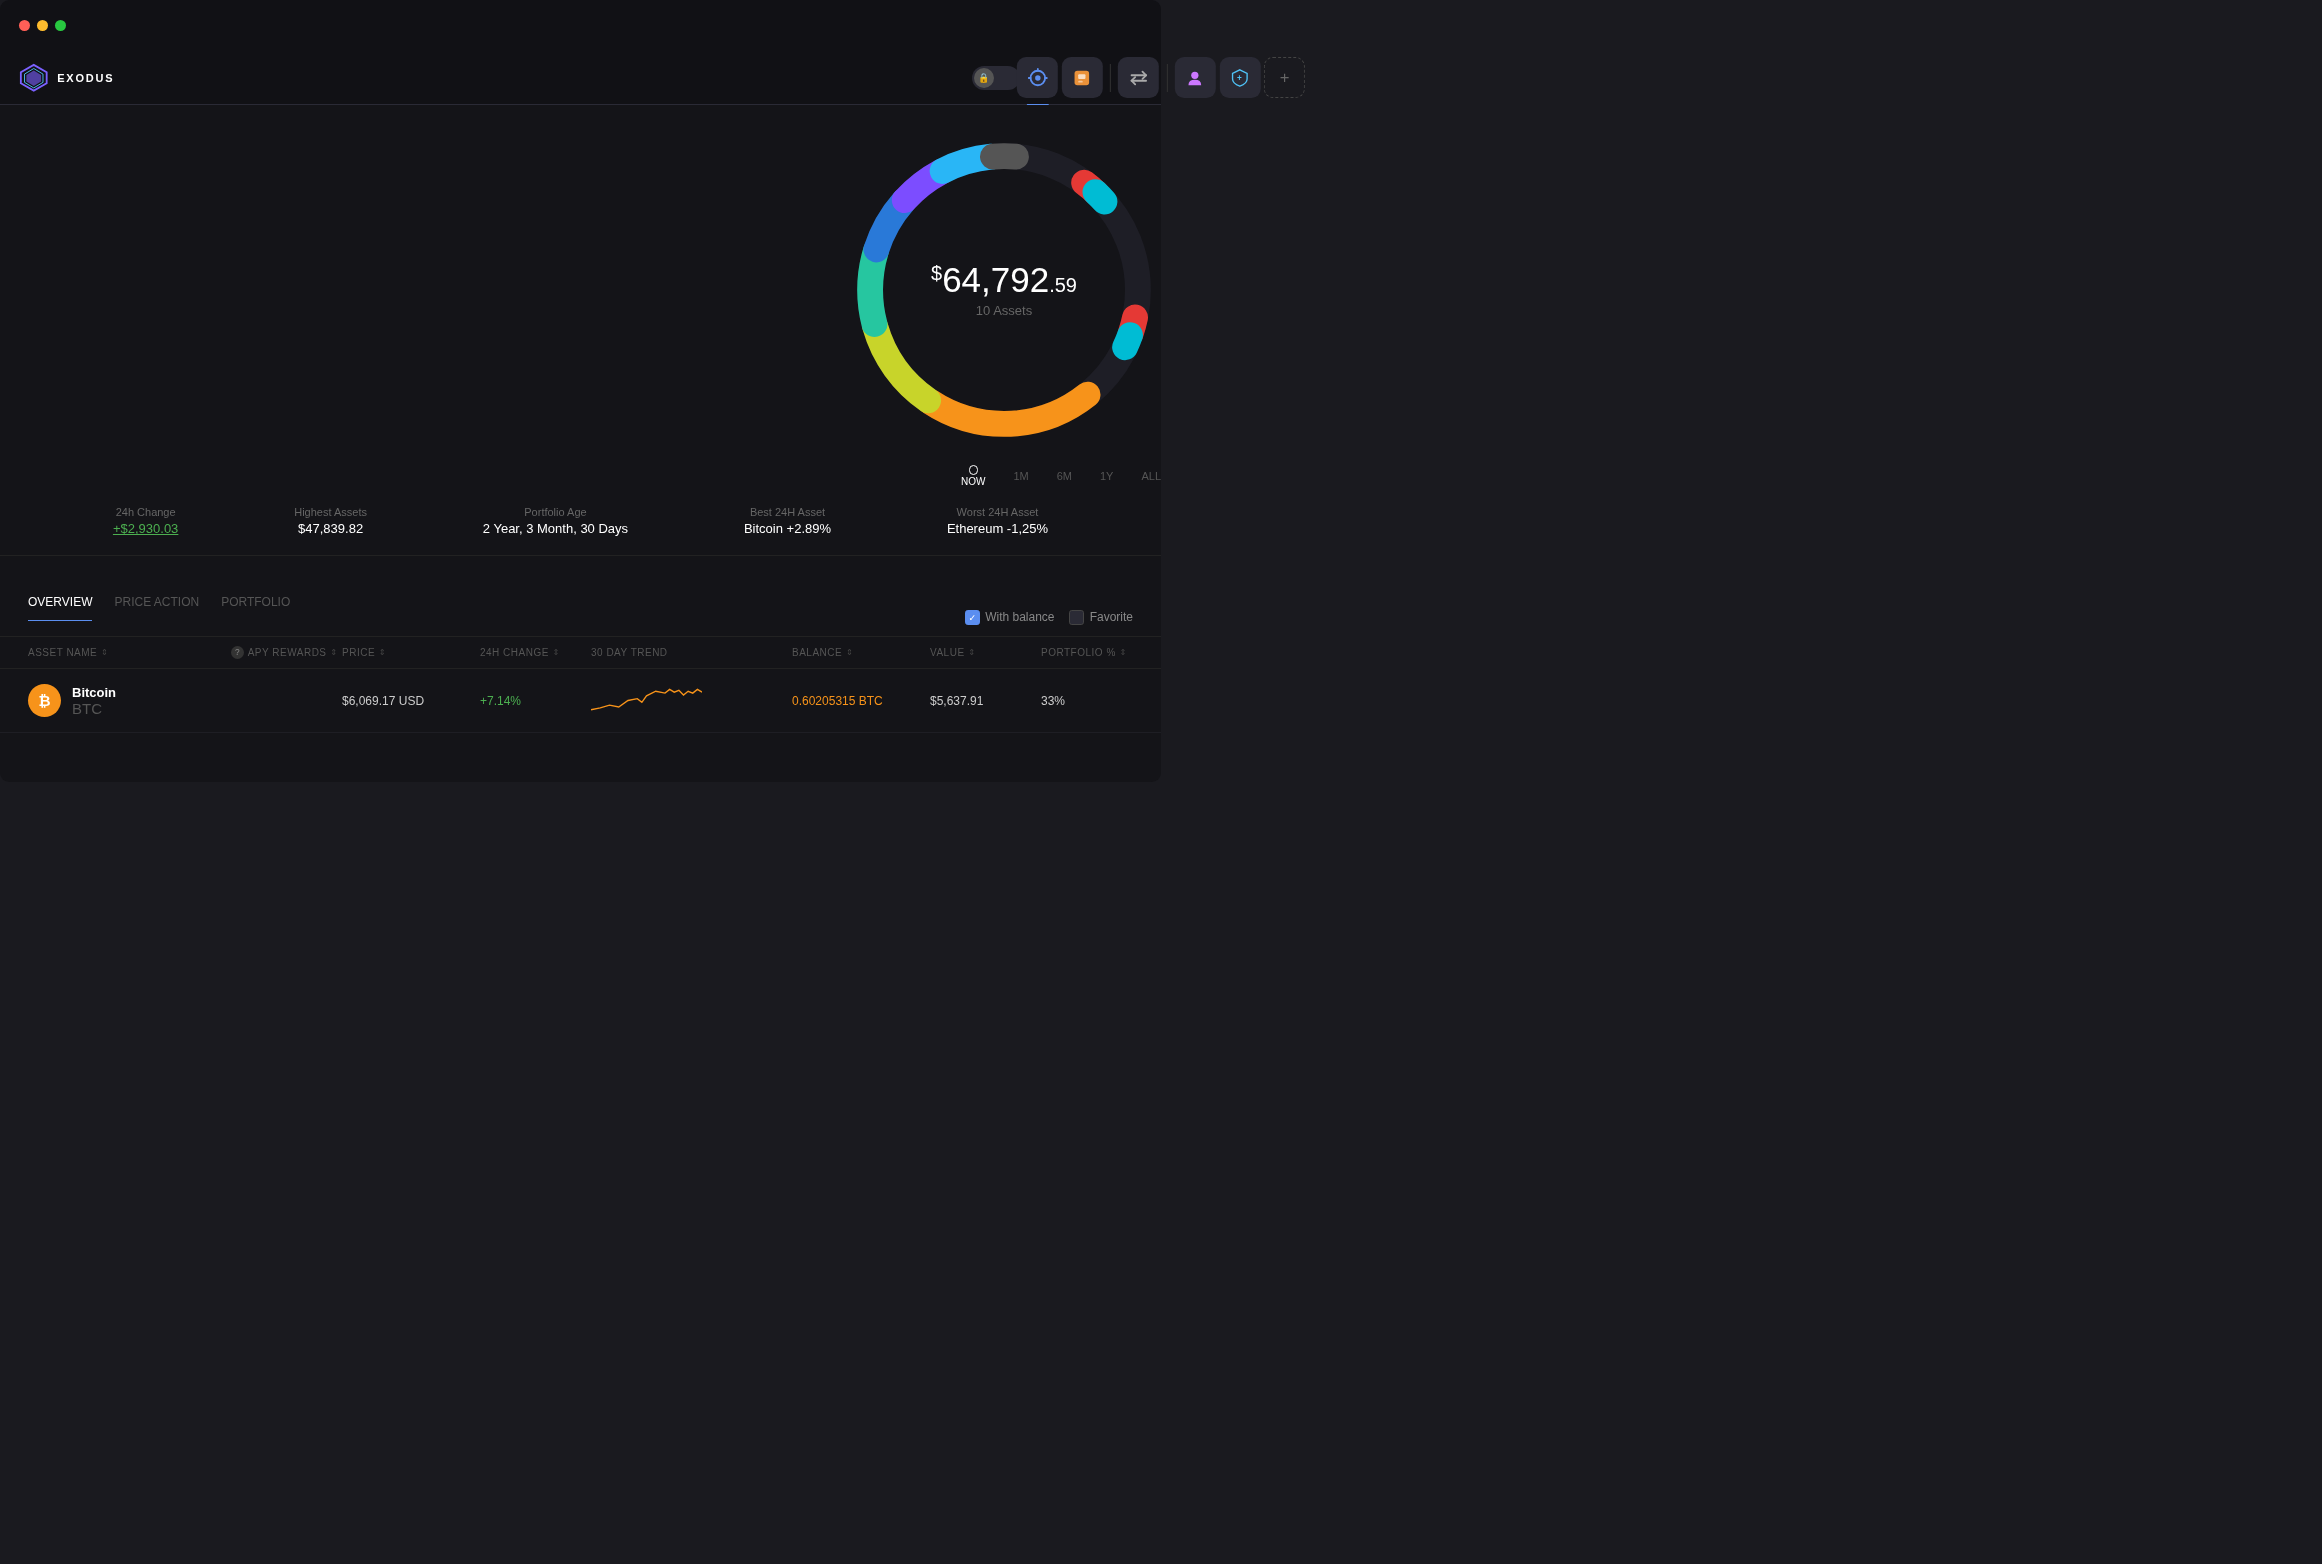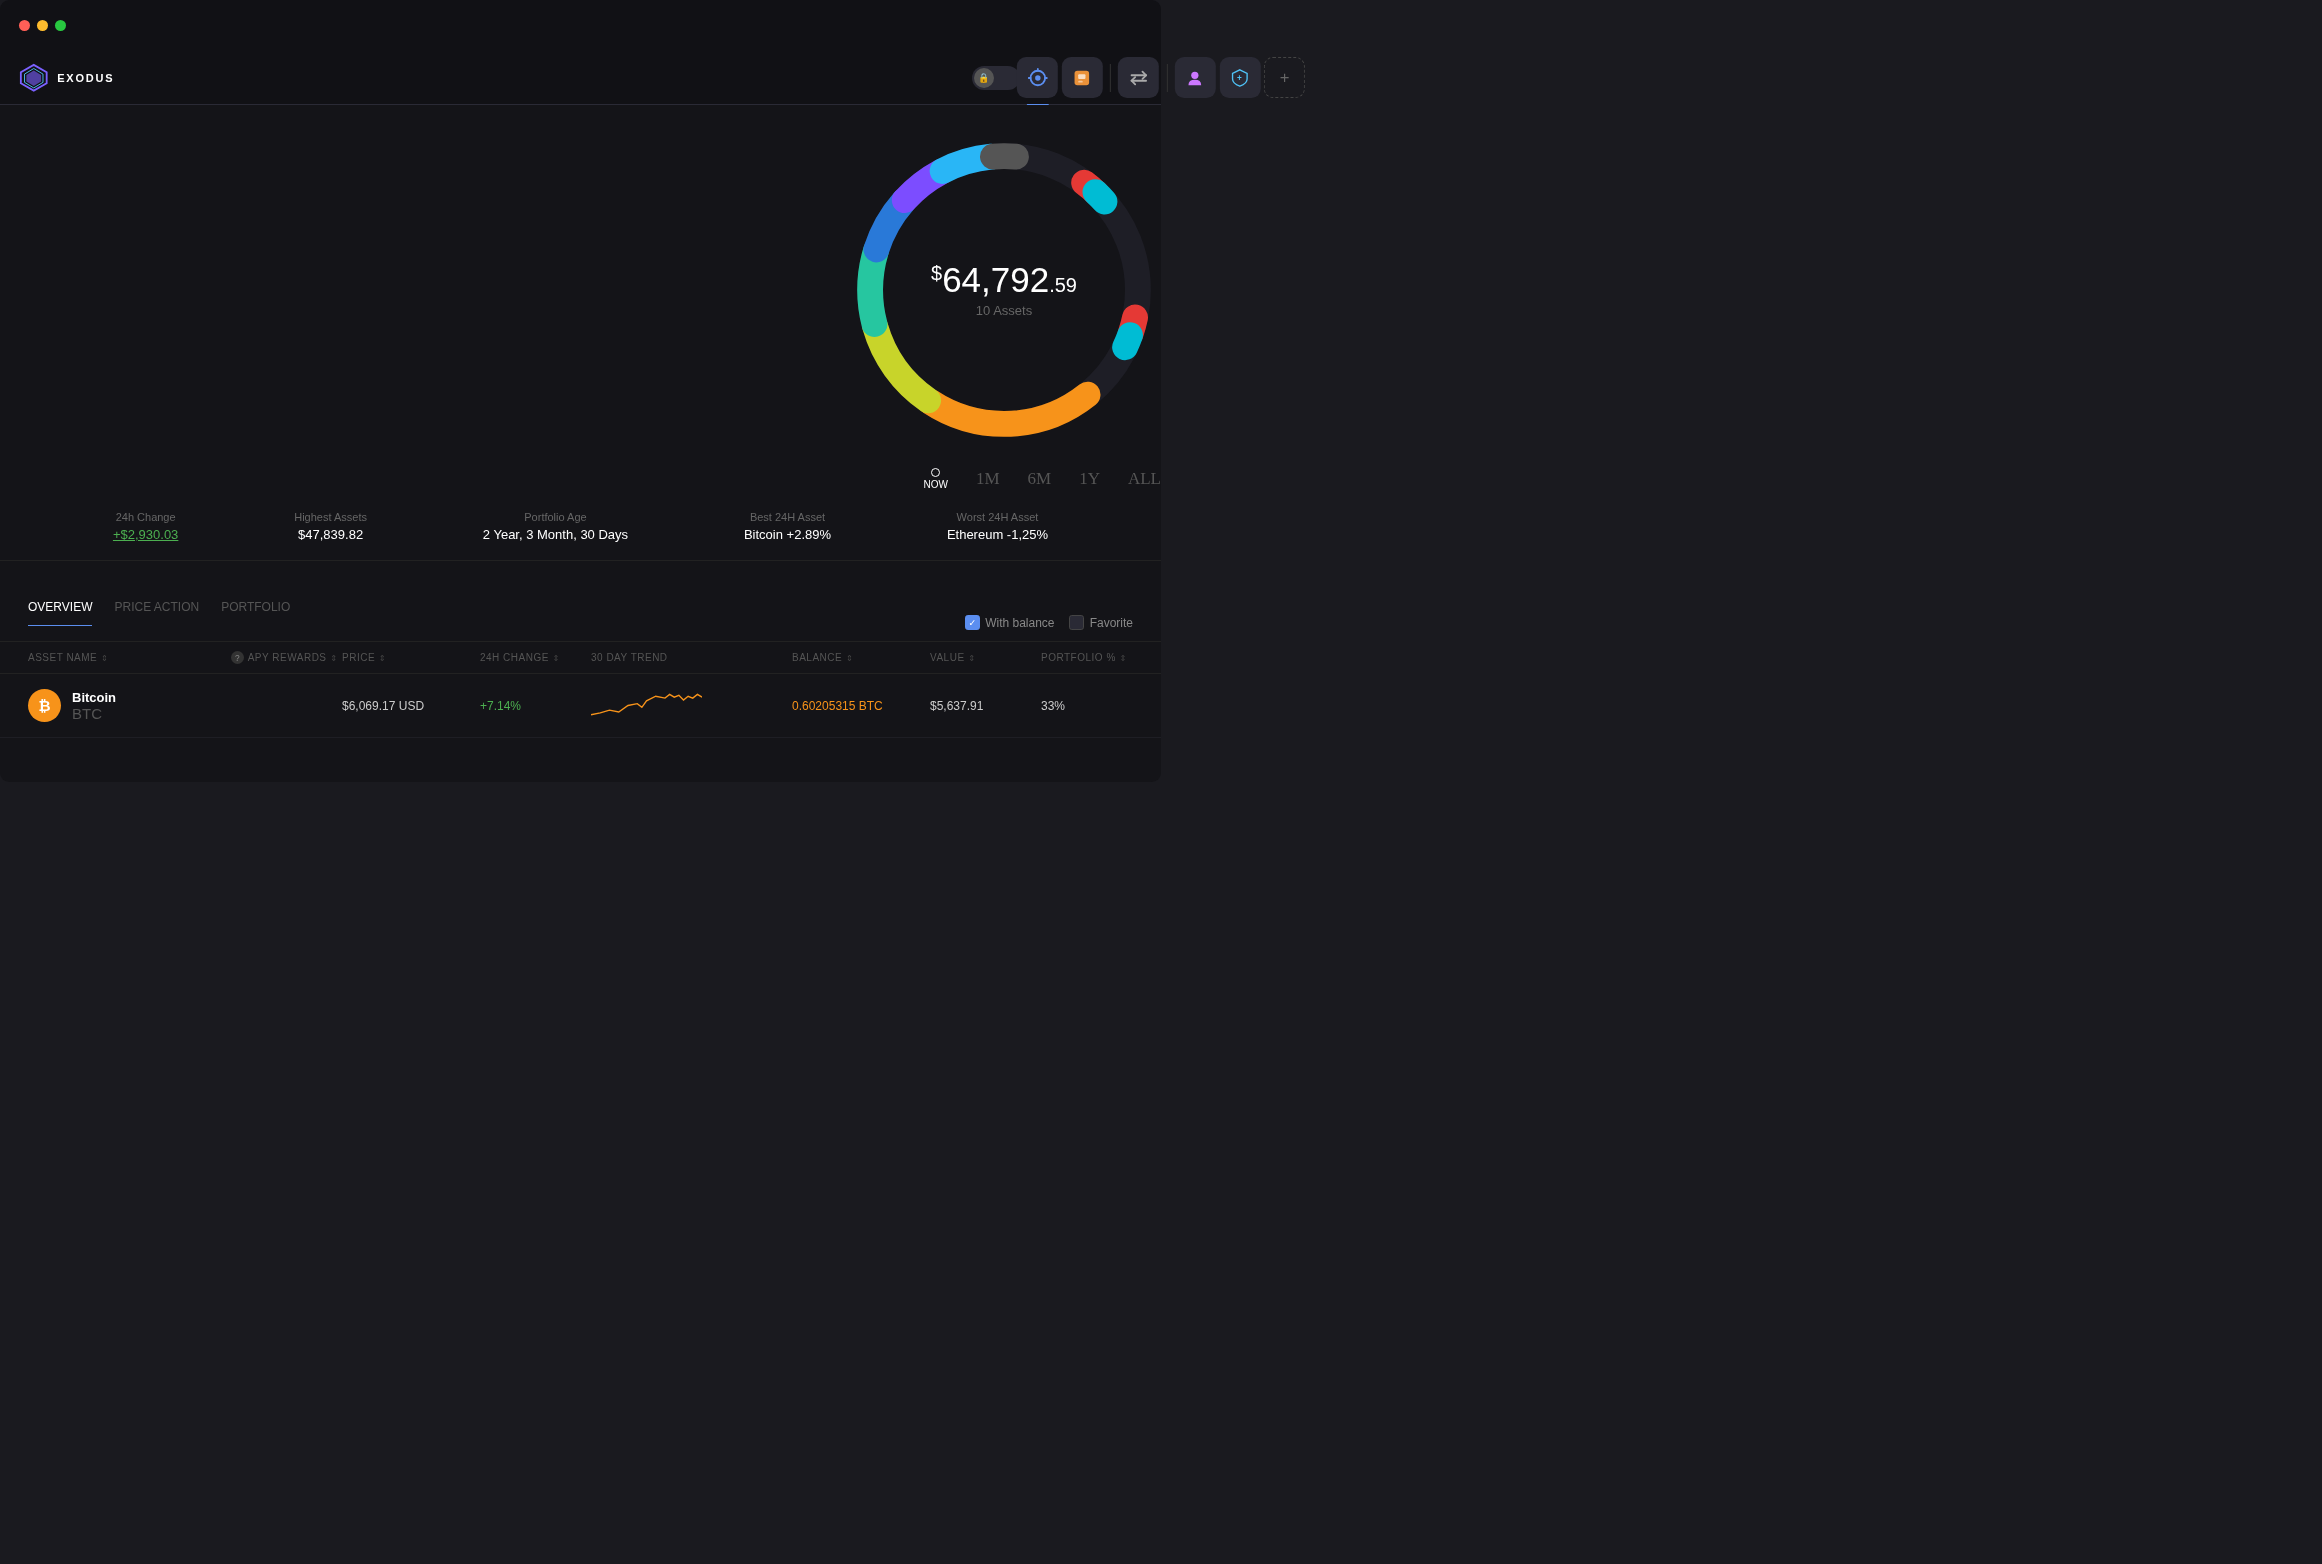--- a/index.html
+++ b/index.html
@@ -203,27 +203,26 @@
 
     
     .time-selector {
       display: flex;
       align-items: center;
       gap: 28px;
       margin-top: 9.2px;
       padding: 9.2px 0;
     }
     .time-btn {
-      font-size: 17px;
+      font-size: 11px;
       color: #555;
       cursor: pointer;
       background: none;
       border: none;
       padding: 3.7px 0;
-      font-family: Liberation Serif, serif;
     }
     .time-now {
       display: flex;
       flex-direction: column;
       align-items: center;
       gap: 1.8px;
     }
     .time-now-dot {
       width: 9.2px;
       height: 9.2px;

